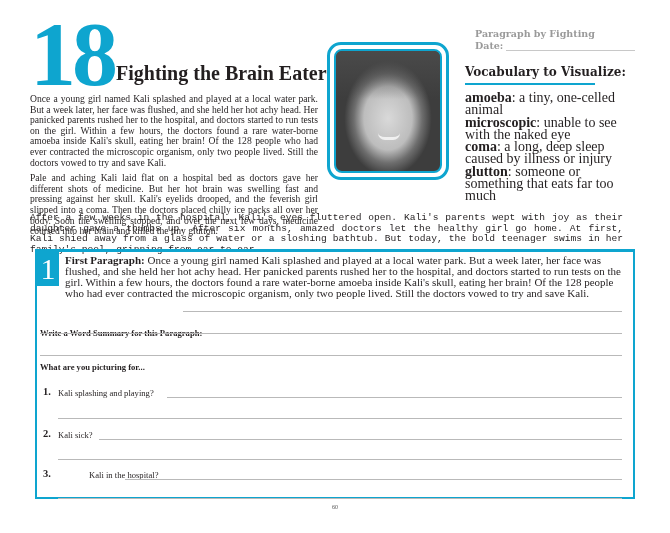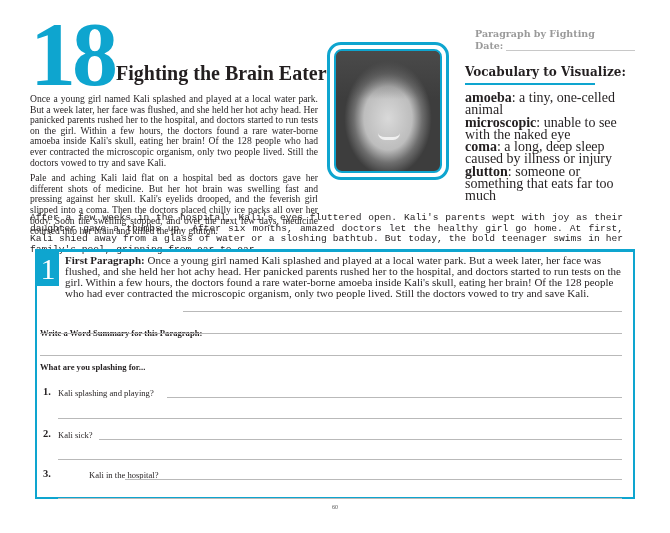--- a/index.html
+++ b/index.html
@@ -140,21 +140,21 @@
 
 <div class="worksheet">
   <div class="badge">1</div>
   <div class="para-text"><b>First Paragraph:</b><span> Once a young girl named Kali splashed and played at a local water park. But a week later, her face was flushed, and she held her hot achy head. Her panicked parents rushed her to the hospital, and doctors started to run tests on the girl. Within a few hours, the doctors found a rare water-borne amoeba inside Kali's skull, eating her brain! Of the 128 people who had ever contracted the microscopic organism, only two people lived. Still the doctors vowed to try and save Kali.</span></div>
 
   <div class="ws-label" style="left:3px; top:41px;margin-top:35px;">Write a Word Summary for this Paragraph:</div>
   <div class="ws-line" style="left:146px; top:59px; width:439px;"></div>
   <div class="ws-line" style="left:3px; top:81px; width:582px;"></div>
   <div class="ws-line" style="left:3px; top:103px; width:582px;"></div>
 
-  <div class="ws-label" style="left:3px; top:110px;">What are you splashing for...</div>
+  <div class="ws-label" style="left:3px; top:110px;">What are you picturing for...</div>
 
   <div class="q-num" style="left:6px; top:134px;">1.</div>
   <div class="q-text" style="left:21px; top:136px;">Kali splashing and playing?</div>
   <div class="ws-line" style="left:130px; top:145px; width:455px;"></div>
   <div class="ws-line" style="left:21px; top:166px; width:564px;"></div>
 
   <div class="q-num" style="left:6px; top:176px;">2.</div>
   <div class="q-text" style="left:21px; top:178px;">Kali sick?</div>
   <div class="ws-line" style="left:62px; top:187px; width:523px;"></div>
   <div class="ws-line" style="left:21px; top:207px; width:564px;"></div>

